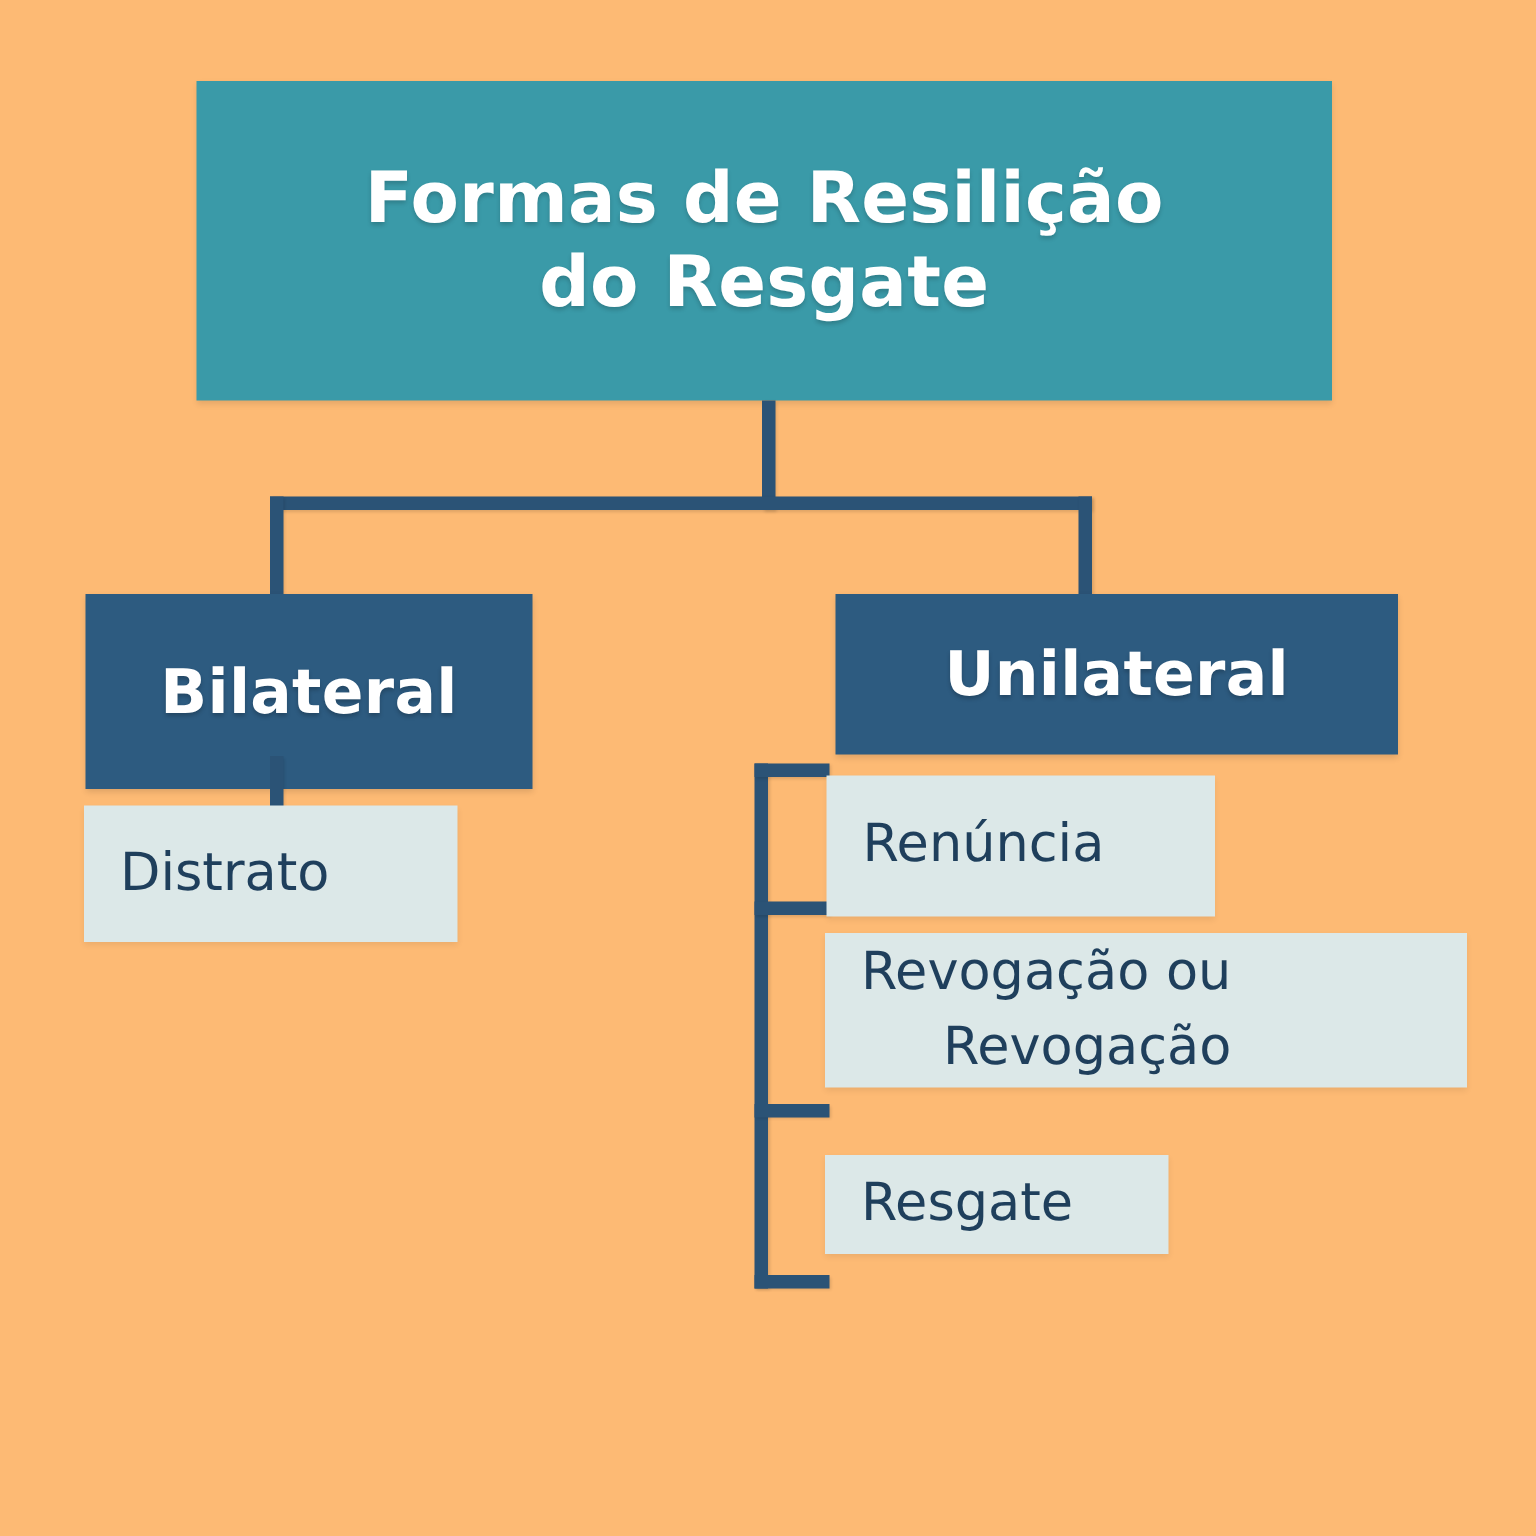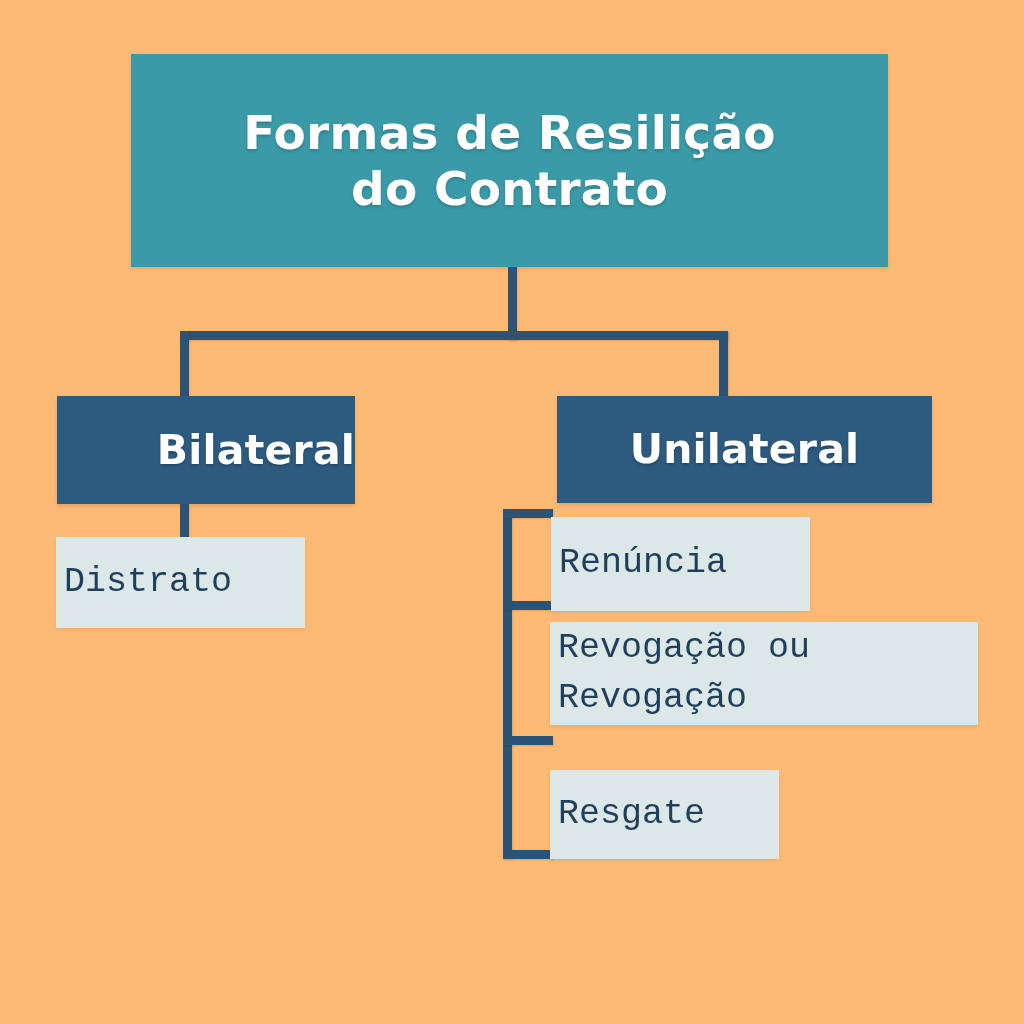--- a/index.html
+++ b/index.html
@@ -51,57 +51,56 @@
     text-shadow: 0 2px 3px rgba(0,0,0,0.22);
     box-shadow: 0 2px 4px rgba(0,0,0,0.12);
   }
 
   .box-leaf {
     background: #dce8e8;
     color: #1f3f5c;
     font-weight: 400;
     font-size: 35px;
     justify-content: flex-start;
-    text-align: left;
-    padding-left: 8px;
+    text-align: right;
+    padding-left: 24px;
     box-shadow: 0 2px 4px rgba(0,0,0,0.07);
-    font-family: Liberation Mono, monospace;
   }
   .box-leaf.two-line { line-height: 1.42; }
 
   
   .conn {
     position: absolute;
     background: #2b5376;
   }
   .conn-v { width: 9px; }
   .conn-h { height: 9px; }
   .conn-shadow { box-shadow: 1px 1px 2px rgba(0,0,0,0.13); }
 </style>
 </head>
 <body>
 
 <div id="canvas">
 
   <div class="box box-root" style="left:131px; top:54px; width:757px; height:213px;">
     <div>
       <span>Formas de Resilição</span><br>
-      <span>do Contrato</span>
+      <span>do Resgate</span>
     </div>
   </div>
 
   <div class="conn conn-v conn-shadow" style="left:508px; top:267px; height:73px;"></div>
 
   <div class="conn conn-h conn-shadow" style="left:180px; top:331px; width:548px;"></div>
 
   <div class="conn conn-v conn-shadow" style="left:180px; top:331px; height:68px;"></div>
 
   <div class="conn conn-v conn-shadow" style="left:719px; top:331px; height:68px;"></div>
 
-  <div class="box box-branch" style="left:57px; top:396px; width:298px; height:108px;justify-content:flex-end;">
+  <div class="box box-branch" style="left:57px; top:396px; width:298px; height:130px;">
     <span>Bilateral</span>
   </div>
 
   <div class="conn conn-v conn-shadow" style="left:180px; top:504px; height:40px;"></div>
 
   <div class="box box-leaf" style="left:56px; top:537px; width:249px; height:91px;">
     <span>Distrato</span>
   </div>
 
   <div class="box box-branch" style="left:557px; top:396px; width:375px; height:107px;">
@@ -122,17 +121,17 @@
     <span>Renúncia</span>
   </div>
 
   <div class="box box-leaf two-line" style="left:550px; top:622px; width:428px; height:103px;">
     <div>
       <span>Revogação ou</span><br>
       <span>Revogação</span>
     </div>
   </div>
 
-  <div class="box box-leaf" style="left:550px; top:770px; width:229px; height:89px;">
+  <div class="box box-leaf" style="left:550px; top:770px; width:229px; height:66px;">
     <span>Resgate</span>
   </div>
 
 </div>
 
 </body></html>

